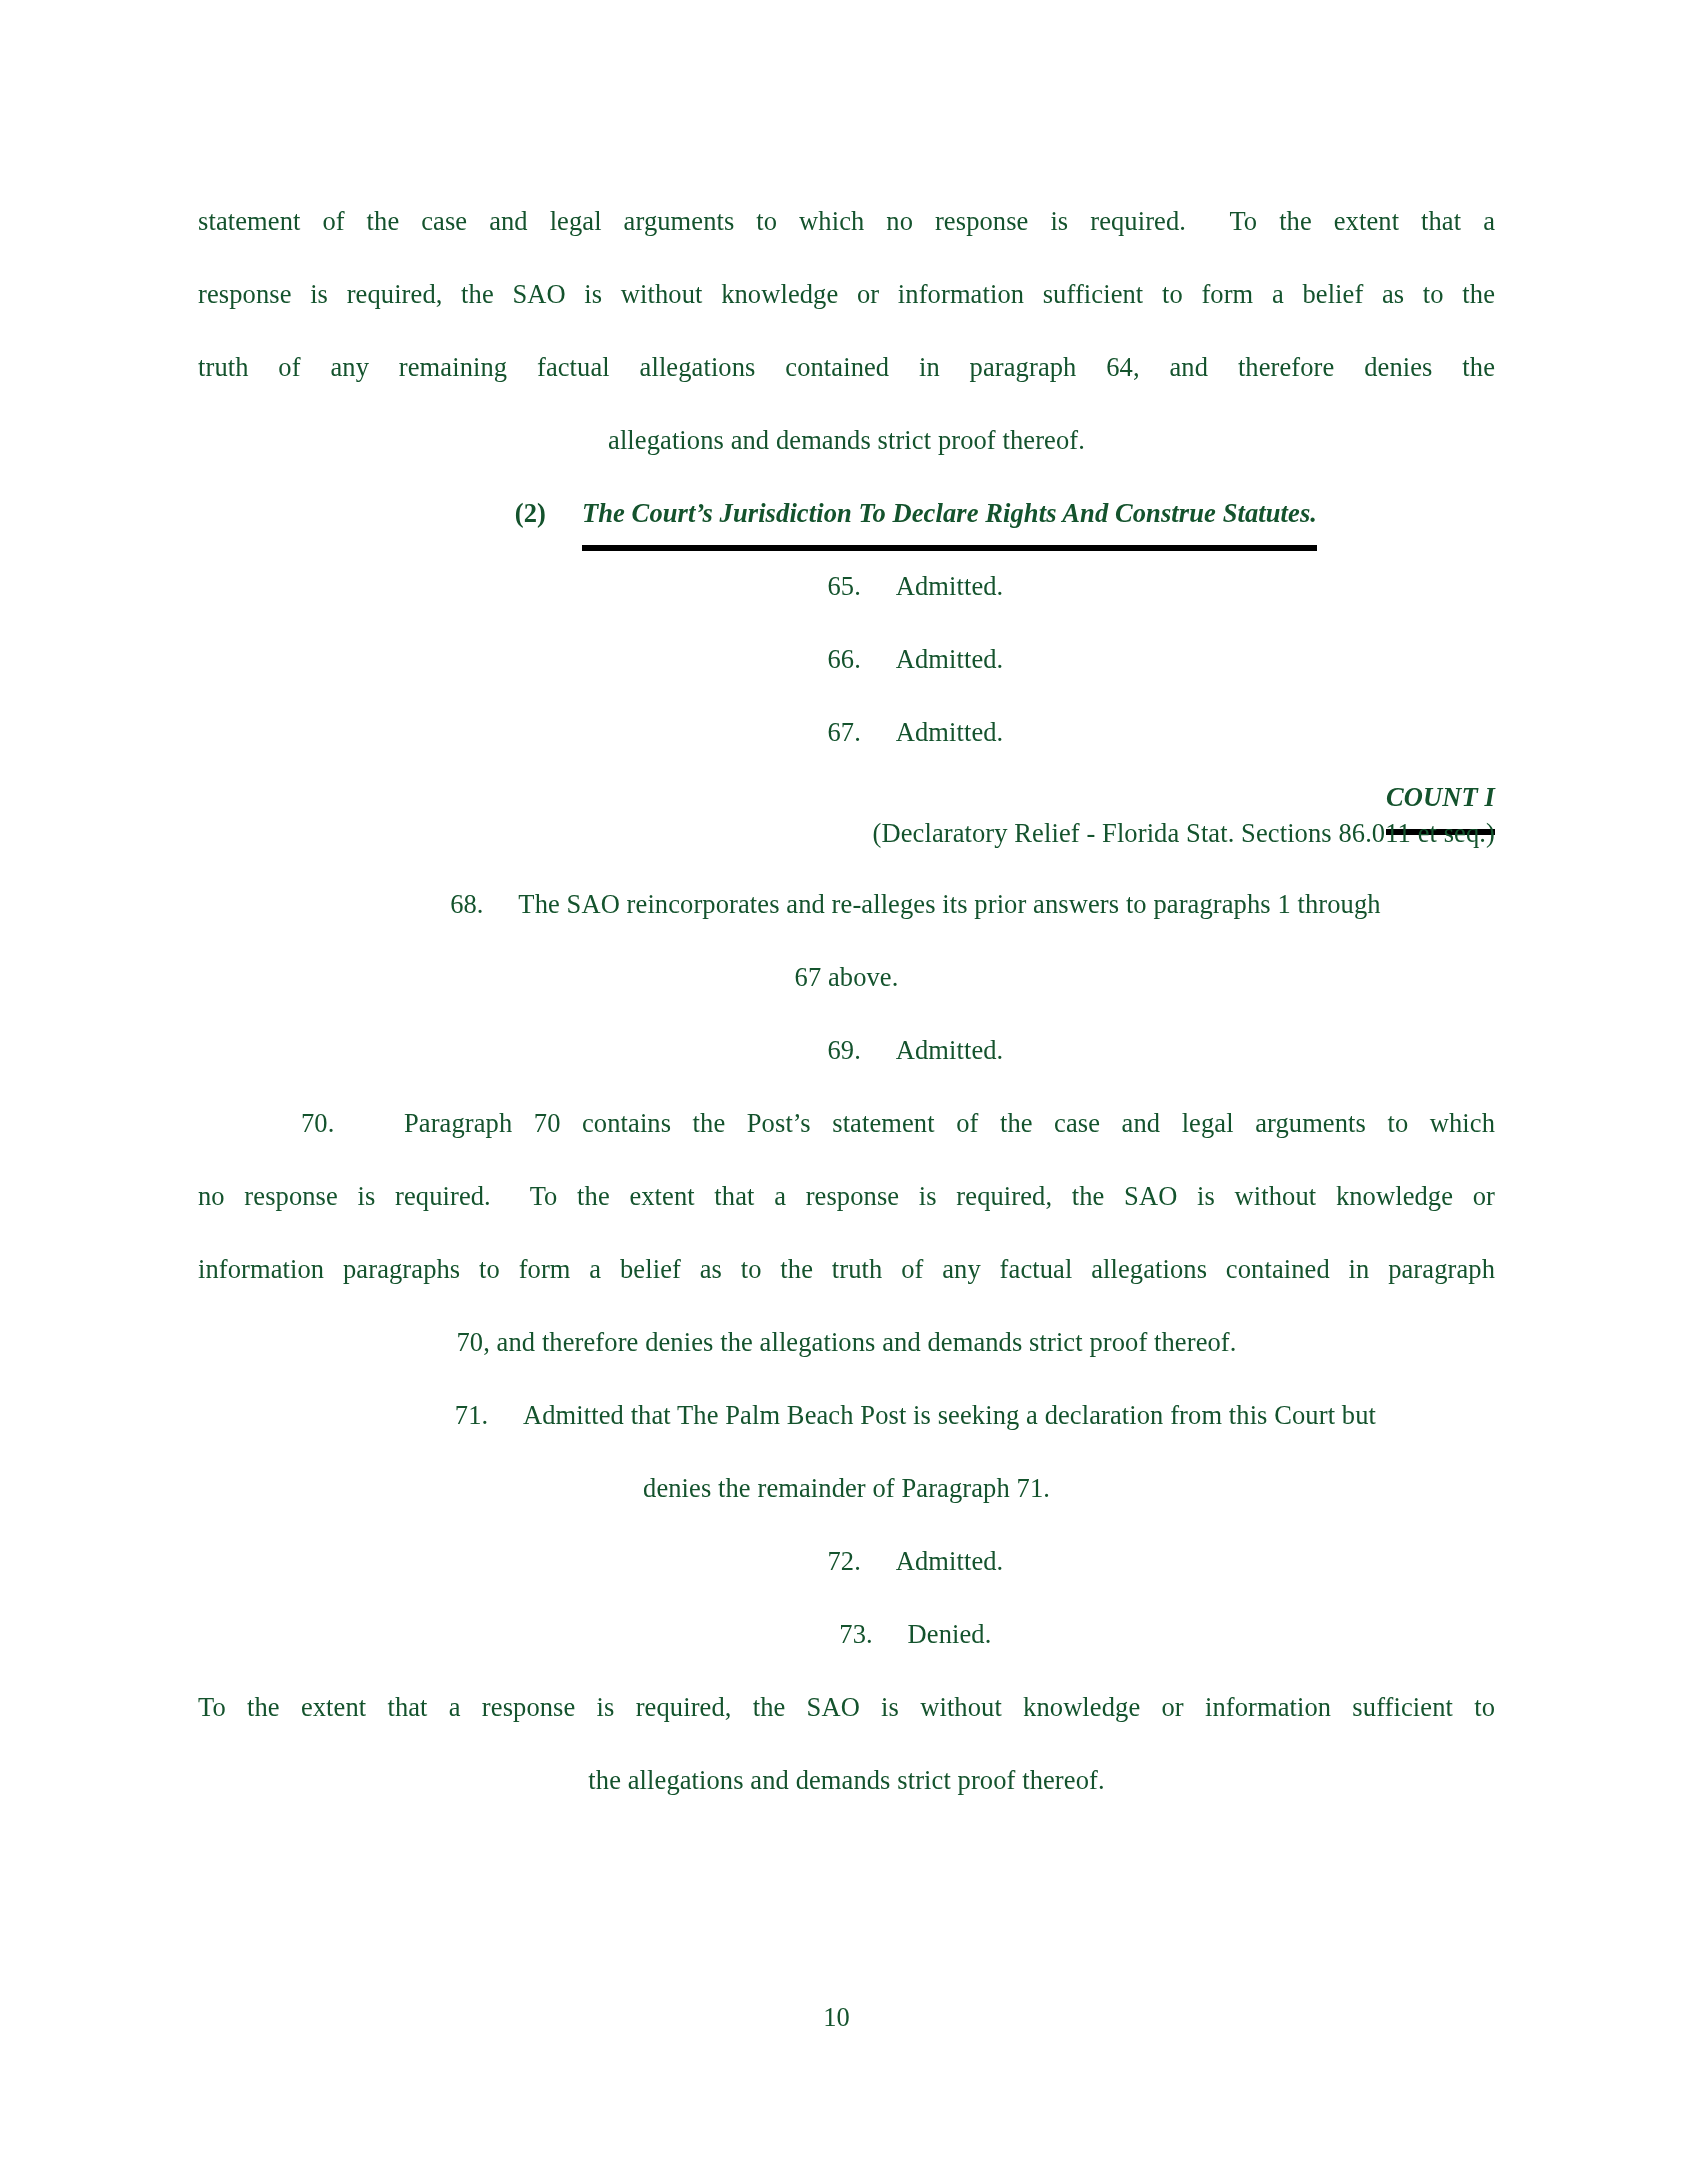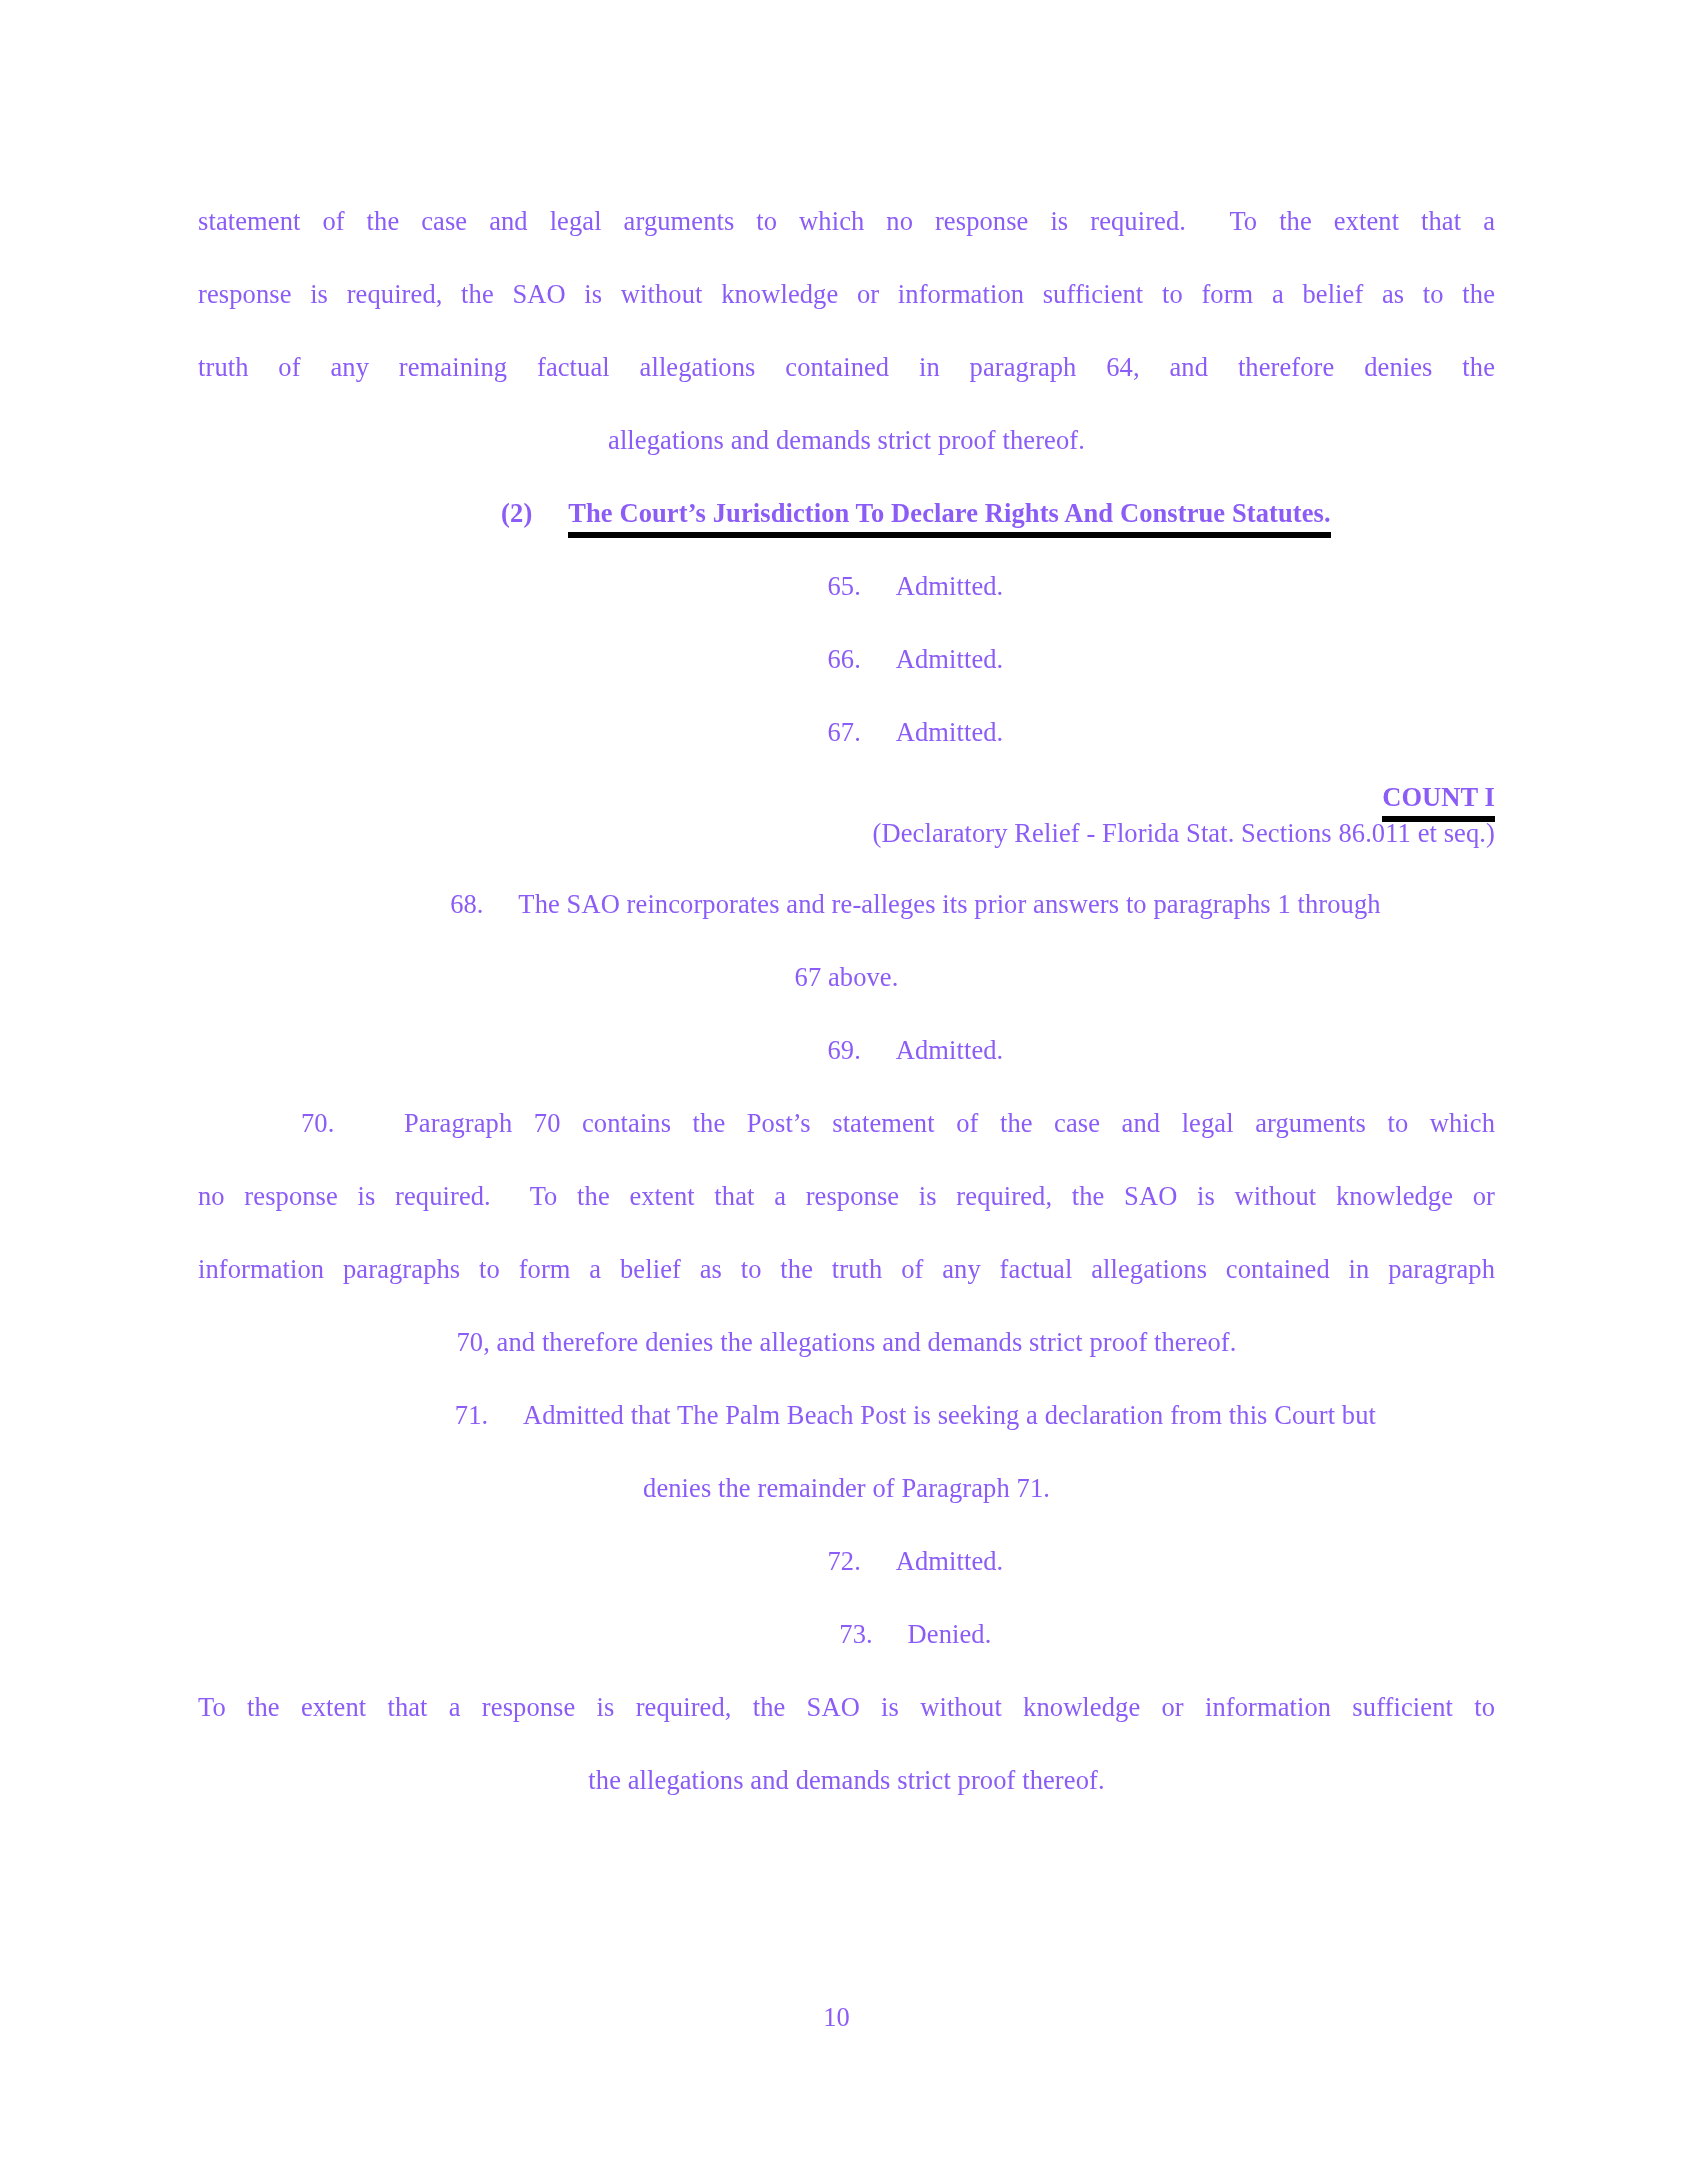--- a/index.html
+++ b/index.html
@@ -5,21 +5,21 @@
   html, body {
     margin: 0;
     padding: 0;
     background: #ffffff;
   }
   .page {
     position: relative;
     width: 1687px;
     height: 2183px;
     background: #ffffff;
-    color: #8b5cf6;
+    color: #14532d;
     font-family: "Liberation Serif", "DejaVu Serif", serif;
     font-size: 26.5px;
   }
   .content {
     position: absolute;
     left: 198px;
     top: 185px;
     width: 1297px;
   }
   .line {
@@ -45,21 +45,22 @@
   }
   .line.center {
     text-align: right;
   }
   .line.count-top { margin-top: 10px; }
   .line.count-bottom { margin-bottom: 16.5px; }
   .heading .pnum { font-weight: bold; }
   .bold-underline {
     font-weight: bold;
     border-bottom: 6px solid #000000;
-    padding-bottom: 4px;
+    padding-bottom: 17px;
+    font-style: italic;
   }
   .italic { }
   .footer {
     position: absolute;
     left: 188px;
     top: 1981px;
     width: 1297px;
     height: 73px;
     line-height: 73px;
     text-align: center;

